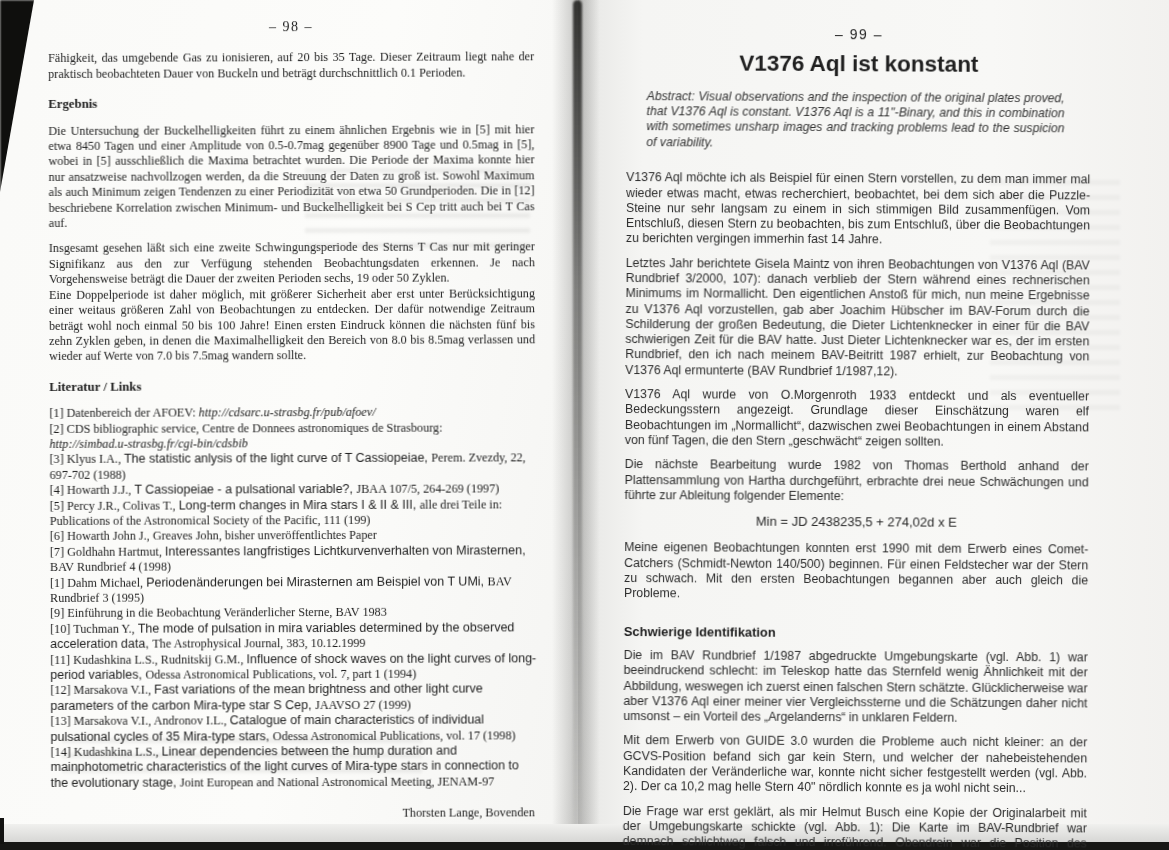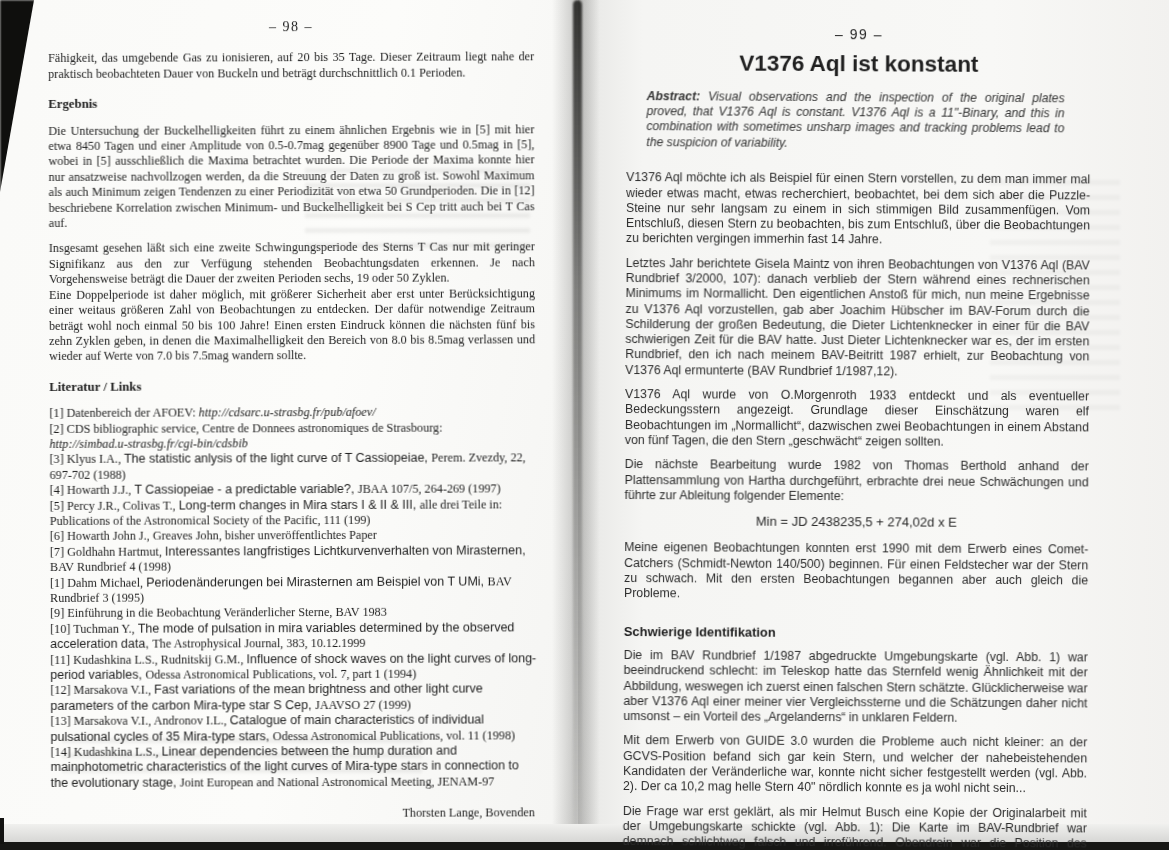--- a/index.html
+++ b/index.html
@@ -56,21 +56,21 @@
   
   .col-right{
     position:absolute;left:627px;top:26px;width:464px;
     font-family:"Liberation Sans",sans-serif;color:#2c2c2c;
     font-size:12.3px;line-height:15.3px;text-align:justify;
     transform:rotate(0.3deg);transform-origin:top left;filter:blur(.22px);
   }
   .pagenum-r{text-align:center;font-size:14px;letter-spacing:1.5px;margin-bottom:14px;color:#222;}
   .rp-title{font-weight:bold;font-size:22.5px;text-align:center;margin:6px 0 18px;color:#1f1f1f;}
   .rp-abstract{font-style:italic;font-size:12.2px;line-height:15.4px;margin:0 26px 20px 20px;color:#333;}
-  .rp-abstract b{font-weight:bold;}
+  .rp-abstract b{font-weight:normal;}
   .rp-p{margin:0 0 9px;}
   .rp-formula{text-align:center;margin:10px 0 12px;font-size:13px;color:#2a2a2a;}
   .rp-h{font-weight:bold;font-size:12.9px;margin:22px 0 9px;text-align:left;color:#222;}
 </style>
 </head>
 <body>
 
 <div class="page page-left"></div>
 <div class="page page-right"></div>
 <div class="gutter-soft"></div>
@@ -90,30 +90,30 @@
   <div class="lp-h">Ergebnis</div>
   <div class="lp-p">Die Untersuchung der Buckelhelligkeiten führt zu einem ähnlichen Ergebnis wie in [5] mit hier etwa 8450 Tagen und einer Amplitude von 0.5-0.7mag gegenüber 8900 Tage und 0.5mag in [5], wobei in [5] ausschließlich die Maxima betrachtet wurden. Die Periode der Maxima konnte hier nur ansatzweise nachvollzogen werden, da die Streuung der Daten zu groß ist. Sowohl Maximum als auch Minimum zeigen Tendenzen zu einer Periodizität von etwa 50 Grundperioden. Die in [12] beschriebene Korrelation zwischen Minimum- und Buckelhelligkeit bei S Cep tritt auch bei T Cas auf.</div>
   <div class="lp-p2">Insgesamt gesehen läßt sich eine zweite Schwingungsperiode des Sterns T Cas nur mit geringer Signifikanz aus den zur Verfügung stehenden Beobachtungsdaten erkennen. Je nach Vorgehensweise beträgt die Dauer der zweiten Perioden sechs, 19 oder 50 Zyklen.</div>
   <div class="lp-p2">Eine Doppelperiode ist daher möglich, mit größerer Sicherheit aber erst unter Berücksichtigung einer weitaus größeren Zahl von Beobachtungen zu entdecken. Der dafür notwendige Zeitraum beträgt wohl noch einmal 50 bis 100 Jahre! Einen ersten Eindruck können die nächsten fünf bis zehn Zyklen geben, in denen die Maximalhelligkeit den Bereich von 8.0 bis 8.5mag verlassen und wieder auf Werte von 7.0 bis 7.5mag wandern sollte.</div>
 
   <div class="lp-h">Literatur / Links</div>
   <div class="refs">
     <div class="ref"><span>[1] Datenbereich der AFOEV: </span><span class="rurl">http://cdsarc.u-strasbg.fr/pub/afoev/</span></div>
     <div class="ref"><span>[2] CDS bibliographic service, Centre de Donnees astronomiques de Strasbourg: </span><span class="rurl block">http://simbad.u-strasbg.fr/cgi-bin/cdsbib</span></div>
     <div class="ref"><span>[3] Klyus I.A., </span><span class="rsans">The statistic anlysis of the light curve of T Cassiopeiae, </span><span>Perem. Zvezdy, 22, 697-702  (1988)</span></div>
-    <div class="ref"><span>[4] Howarth J.J., </span><span class="rsans">T Cassiopeiae - a predictable variable?, </span><span>JBAA 107/5, 264-269 (1997)</span></div>
+    <div class="ref"><span>[4] Howarth J.J., </span><span class="rsans">T Cassiopeiae - a pulsational variable?, </span><span>JBAA 107/5, 264-269 (1997)</span></div>
     <div class="ref"><span>[5] Percy J.R., Colivas T., </span><span class="rsans">Long-term changes in Mira stars I &amp; II &amp; III, </span><span>alle drei Teile in: Publications of the Astronomical Society of the Pacific, 111 (199)</span></div>
     <div class="ref"><span>[6] Howarth John J., Greaves John, bisher unveröffentlichtes Paper</span></div>
     <div class="ref"><span>[7] Goldhahn Hartmut, </span><span class="rsans">Interessantes langfristiges Lichtkurvenverhalten von Mirasternen, </span><span>BAV Rundbrief 4 (1998)</span></div>
     <div class="ref"><span>[1] Dahm Michael, </span><span class="rsans">Periodenänderungen bei Mirasternen am Beispiel von T UMi, </span><span>BAV Rundbrief 3 (1995)</span></div>
     <div class="ref"><span>[9] Einführung in die Beobachtung Veränderlicher Sterne, BAV 1983</span></div>
     <div class="ref"><span>[10] Tuchman Y., </span><span class="rsans">The mode of pulsation in mira variables determined by the observed acceleration data, </span><span>The Astrophysical Journal, 383, 10.12.1999</span></div>
     <div class="ref"><span>[11] Kudashkina L.S., Rudnitskij G.M., </span><span class="rsans">Influence of shock waves on the light curves of long-period variables, </span><span>Odessa Astronomical Publications, vol. 7, part 1 (1994)</span></div>
     <div class="ref"><span>[12] Marsakova V.I., </span><span class="rsans">Fast variations of the mean brightness and other light curve parameters of the carbon Mira-type star S Cep, </span><span>JAAVSO 27 (1999)</span></div>
-    <div class="ref"><span>[13] Marsakova V.I., Andronov I.L., </span><span class="rsans">Catalogue of main characteristics of individual pulsational cycles of 35 Mira-type stars, </span><span>Odessa Astronomical Publications, vol. 11 (1998)</span></div>
+    <div class="ref"><span>[13] Marsakova V.I., Andronov I.L., </span><span class="rsans">Catalogue of main characteristics of individual pulsational cycles of 35 Mira-type stars, </span><span>Odessa Astronomical Publications, vol. 17 (1998)</span></div>
     <div class="ref"><span>[14] Kudashkina L.S., </span><span class="rsans">Linear dependencies between the hump duration and mainphotometric characteristics of the light curves of Mira-type stars in connection to the evolutionary stage, </span><span>Joint European and National Astronomical Meeting, JENAM-97</span></div>
   </div>
 
   <div class="signature">Thorsten Lange, Bovenden</div>
 </div>
 
 <div class="col-right">
   <div class="pagenum-r">–  99  –</div>
   <div class="rp-title">V1376 Aql ist konstant</div>
 

